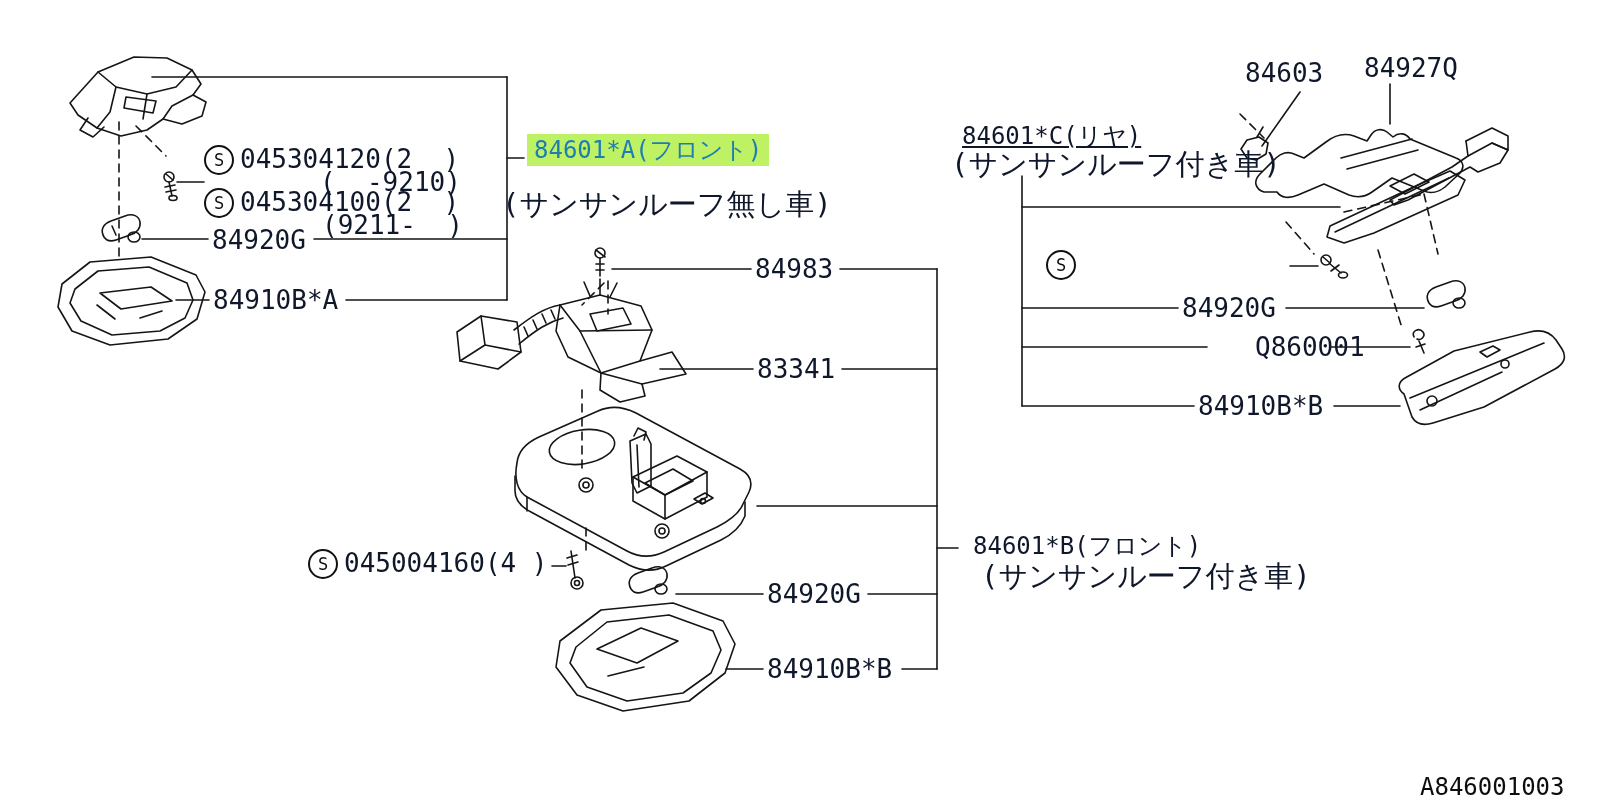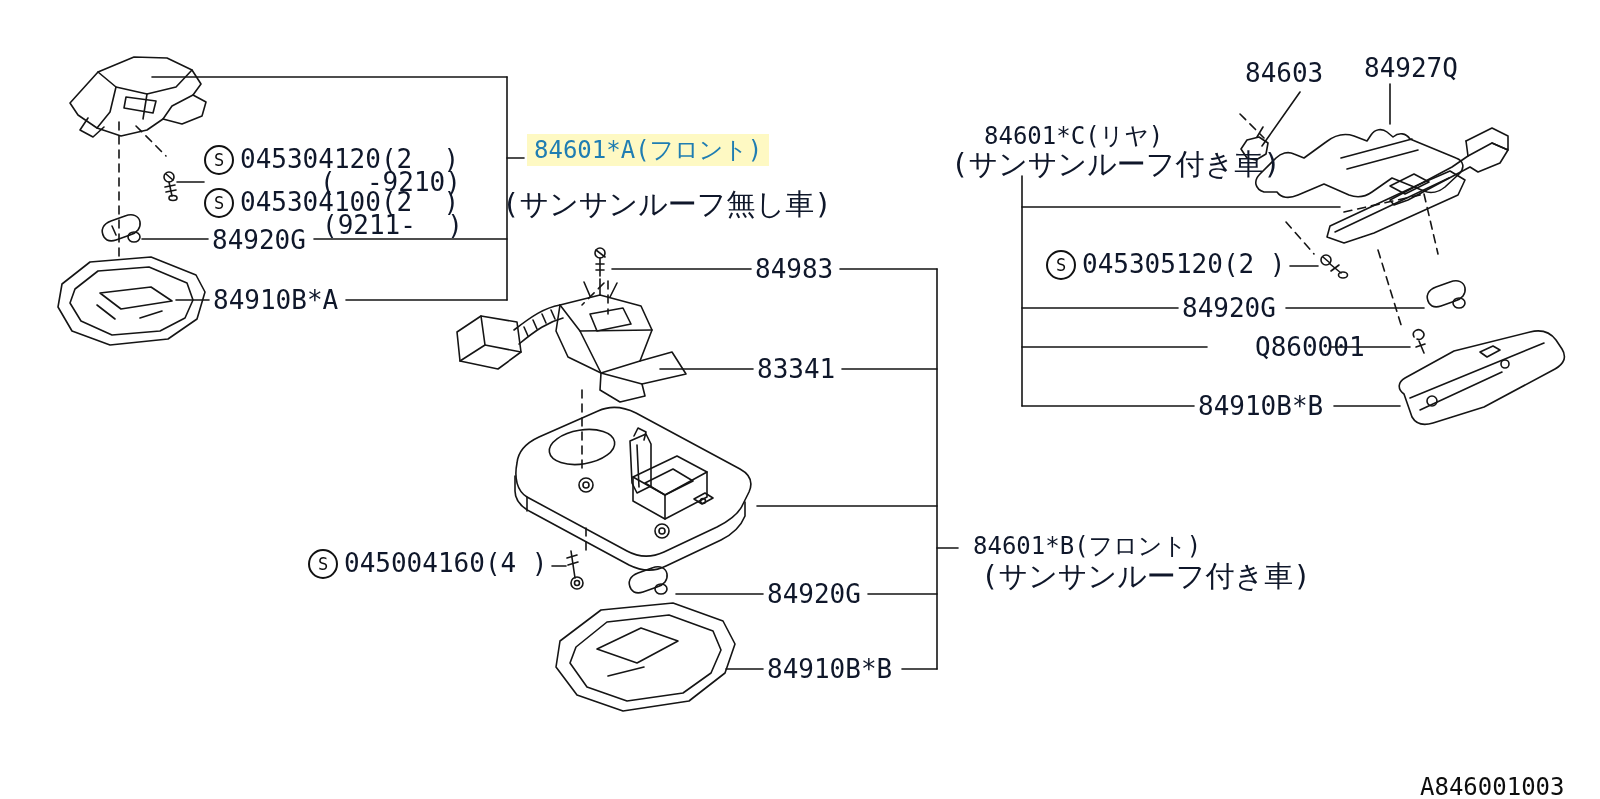--- a/index.html
+++ b/index.html
@@ -6,21 +6,21 @@
   .stage{position:relative;width:1600px;height:799px;background:#ffffff;overflow:hidden;
          font-family:"DejaVu Sans Mono","Liberation Mono",monospace;color:#0d0d0d;}
   svg.lineart{position:absolute;left:0;top:0;}
   .lbl{position:absolute;font-size:26px;line-height:1.05;white-space:pre;color:#0f172a;}
   .sm{font-size:29px;}
   .md{font-size:24px;}
   .srow{position:absolute;display:flex;align-items:center;gap:6px;}
   .sicon{width:26px;height:26px;border:2px solid #111;border-radius:50%;flex:0 0 auto;
          display:inline-flex;align-items:center;justify-content:center;
          font:400 17px "DejaVu Sans Mono",monospace;}
-  .hl{position:absolute;left:527px;top:134px;background:#fef9c3;padding:4px 7px 3px 7px;}
+  .hl{position:absolute;left:527px;top:134px;background:#bef264;padding:4px 7px 3px 7px;}
   .hl .lbl2{position:static;display:block;font-size:24px;line-height:25px;white-space:pre;color:#1F7DB2;}
   .footer{position:absolute;left:1420px;top:773px;font-size:24px;color:#0d0d0d;}
 </style>
 </head>
 <body>
 
 <div class="stage">
 
 <svg class="lineart" width="1600" height="799" viewBox="0 0 1600 799" fill="none" stroke="#151515" stroke-width="1.6" stroke-linecap="round" stroke-linejoin="round">
 
@@ -245,27 +245,26 @@
 <div class="lbl" style="left:757px;top:356px;">83341</div>
 <div class="srow" style="left:308px;top:549px;">
   <span class="sicon">S</span>
   <span class="lbl" style="position:static;">045004160(4 )</span>
 </div>
 <div class="lbl" style="left:767px;top:581px;">84920G</div>
 <div class="lbl" style="left:767px;top:656px;">84910B*B</div>
 <div class="lbl md" style="left:973px;top:534px;">84601*B(フロント)</div>
 <div class="lbl sm" style="left:981px;top:561px;">(サンサンルーフ付き車)</div>
 
-<div class="lbl md" style="left:984px;top:124px;">84601*C(リヤ)</div>
+<div class="lbl md" style="left:962px;top:124px;text-decoration:underline;">84601*C(リヤ)</div>
 <div class="lbl sm" style="left:951px;top:149px;">(サンサンルーフ付き車)</div>
 <div class="lbl" style="left:1245px;top:60px;">84603</div>
 <div class="lbl" style="left:1364px;top:55px;">84927Q</div>
 <div class="srow" style="left:1046px;top:250px;">
   <span class="sicon">S</span>
-  <span class="lbl" style="position:static;">045305120(2 )</span>
 </div>
 <div class="lbl" style="left:1182px;top:295px;">84920G</div>
 <div class="lbl" style="left:1211px;top:334px;margin-left:44px;">Q860001</div>
 <div class="lbl" style="left:1198px;top:393px;">84910B*B</div>
 
 <div class="footer">A846001003</div>
 
 </div>
 
 </body></html>

